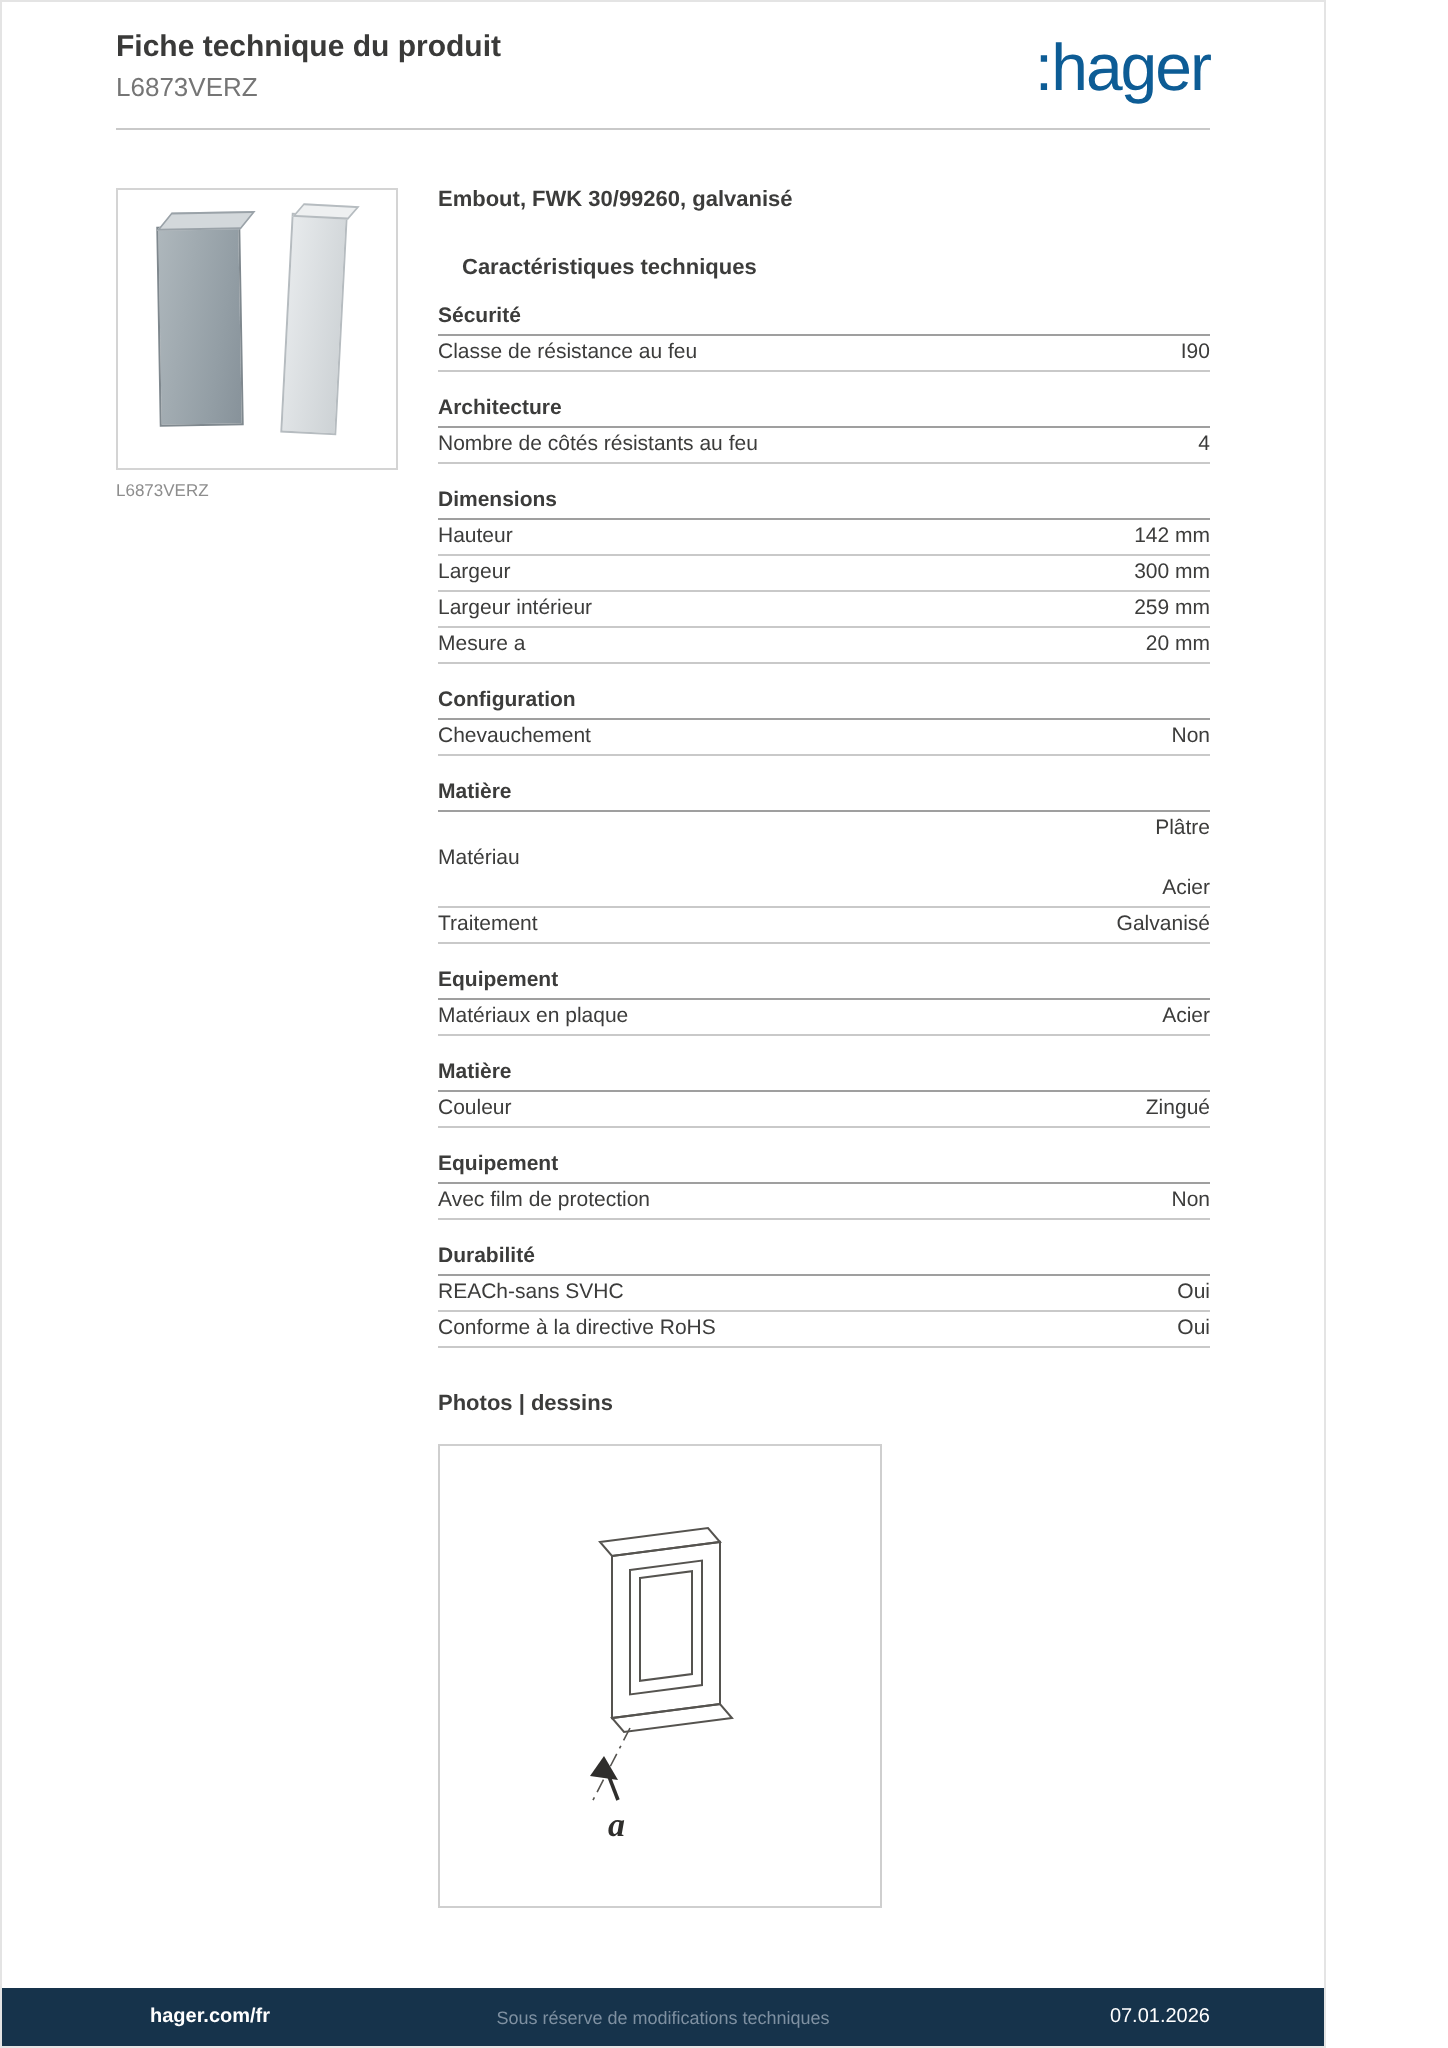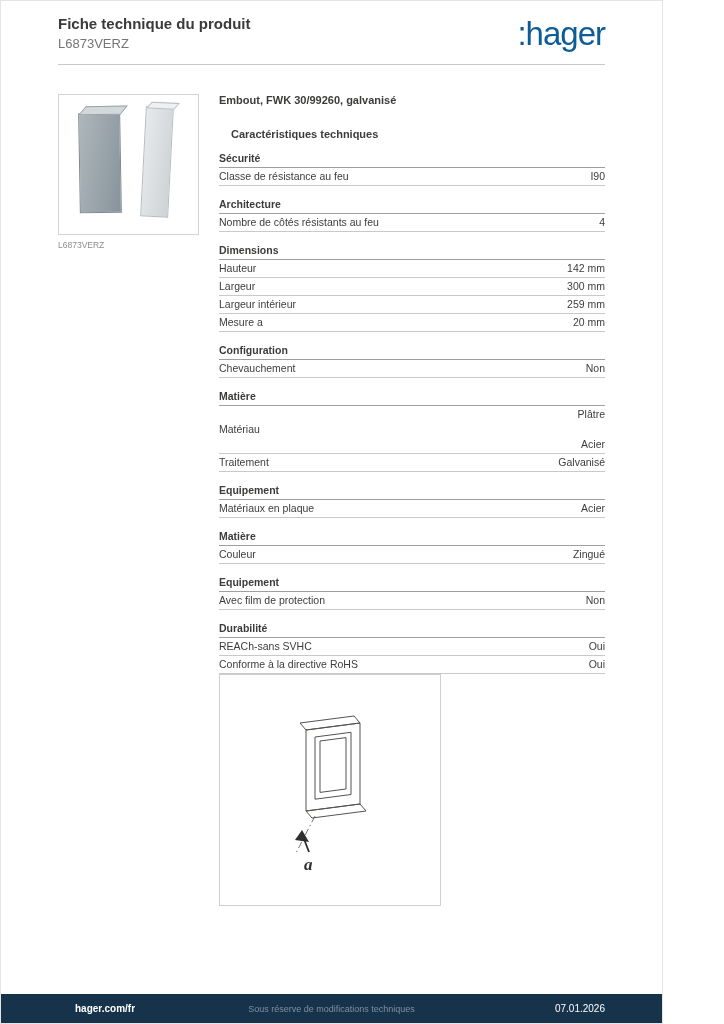--- a/index.html
+++ b/index.html
@@ -166,20 +166,21 @@
         <div class="spec-row">
           <span class="lbl">REACh-sans SVHC</span>
           <span class="val">Oui</span>
         </div>
         <div class="spec-row">
           <span class="lbl">Conforme à la directive RoHS</span>
           <span class="val">Oui</span>
         </div>
       </section>
 
+      <h2 class="photos-title">Photos | dessins</h2>
 
       <div class="drawing-box">
         <svg width="220" height="230" viewBox="0 0 220 230">
           <g fill="none" stroke="#55534f" stroke-width="1">
             <polygon points="80,48 134,41 140,48 86,55"></polygon>
             <polygon points="86,55 140,48 140,129 86,136"></polygon>
             <polygon points="95,62 131,57.3 131,119.5 95,124.2"></polygon>
             <polygon points="100,66 126,62.6 126,114 100,117.4"></polygon>
             <polygon points="86,136 140,129 146,136 92,143"></polygon>
           </g>

